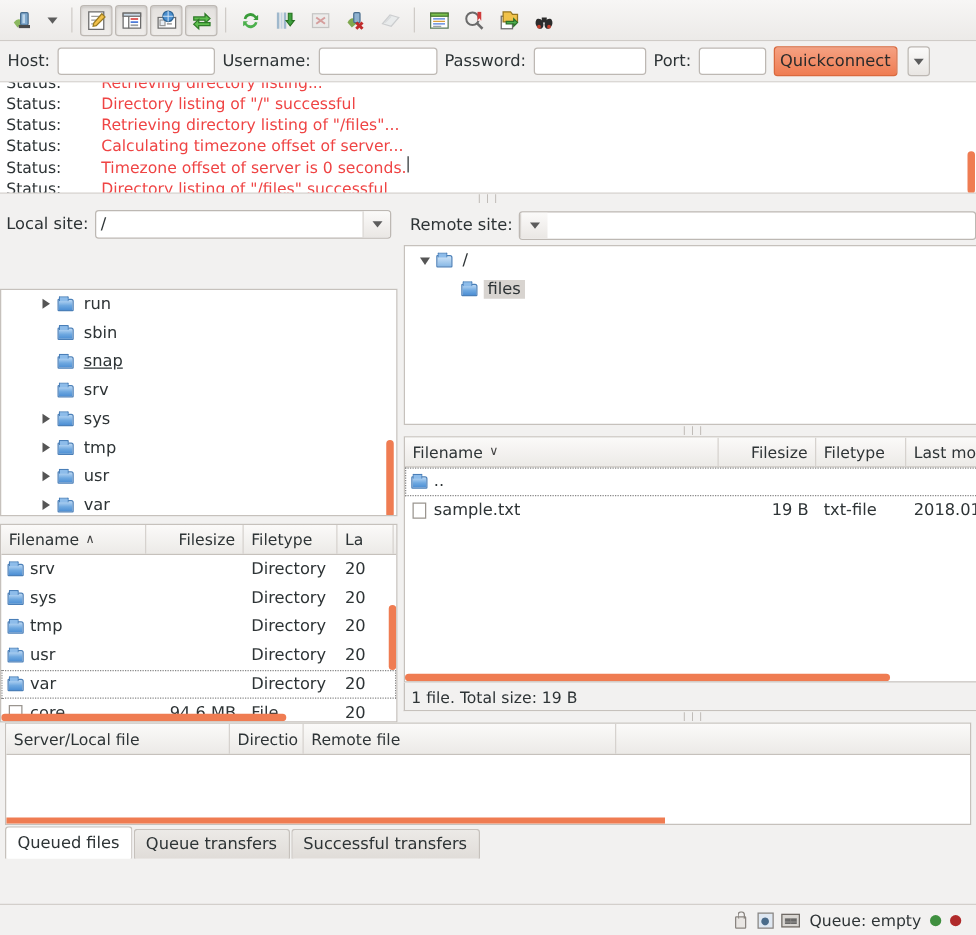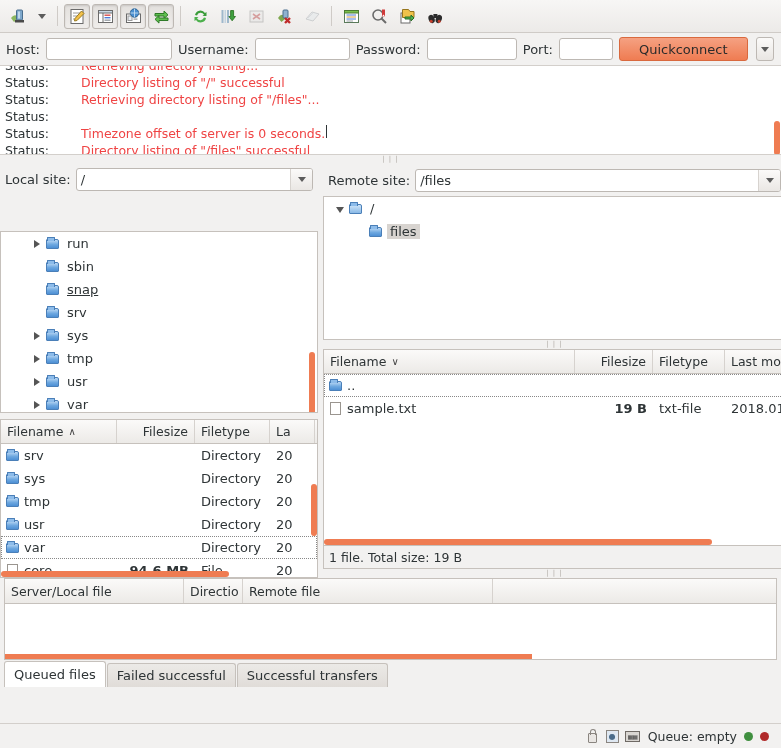--- a/index.html
+++ b/index.html
@@ -68,21 +68,21 @@
     font-family: inherit; font-size: 12.5px;
     padding: 0 4px;
     color: #2e3436;
   }
   #qc-host { width: 126px; }
   #qc-user { width: 95px; }
   #qc-pass { width: 90px; }
   #qc-port { width: 54px; }
   .qc-btn {
     height: 24px;
-    padding: 0 19px;
+    padding: 0 4px;
     background: linear-gradient(to bottom, #f5a182, #ef7c52);
     border: 1px solid #d9693e;
     border-radius: 3px;
     color: #2b2b2b;
     font-size: 13px;
     display: flex; align-items: center;
     white-space: nowrap;
   }
   .qc-drop {
     width: 18px; height: 24px;
@@ -241,21 +241,21 @@
     overflow: hidden;
   }
   .fl-th.r { justify-content: flex-end; }
   .sortc { margin-left: 5px; font-size: 10px; color: #444; }
   .fl-row {
     display: flex; height: 23px; align-items: center;
     font-size: 13px; white-space: nowrap;
   }
   .fl-row.focus { outline: 1px dotted #888; outline-offset: -1px; }
   .fl-td { padding: 0 6px; overflow: hidden; display: flex; align-items: center; }
-  .fl-td.r { justify-content: flex-end; font-weight: bold; }
+  .fl-td.r { justify-content: flex-end; }
   .fl-sb-h {
     position: absolute; left: 0; bottom: 0;
     height: 6px; background: #ef7c52; border-radius: 3px;
   }
   .fl-sb-v {
     position: absolute; right: 0; top: 70px;
     width: 6px; height: 48px; background: #ef7c52; border-radius: 3px;
   }
   .fl-status {
     height: 23px;
@@ -495,20 +495,21 @@
         <div class="log-line">
           <span class="log-k">Status:</span>
           <span class="log-v">Directory listing of "/" successful</span>
         </div>
         <div class="log-line">
           <span class="log-k">Status:</span>
           <span class="log-v">Retrieving directory listing of "/files"...</span>
         </div>
         <div class="log-line">
           <span class="log-k">Status:</span>
+          <span class="log-v">Calculating timezone offset of server...</span>
         </div>
         <div class="log-line">
           <span class="log-k">Status:</span>
           <span class="log-v">Timezone offset of server is 0 seconds.</span>
           <span class="log-caret"></span>
         </div>
         <div class="log-line">
           <span class="log-k">Status:</span>
           <span class="log-v">Directory listing of "/files" successful</span>
         </div>
@@ -720,21 +721,20 @@
         <div class="fl-sb-v" style="top:64px;height:52px;"></div>
       </div>
     </div>
 
     <div class="pane-split"></div>
 
     <div class="pane-remote">
       <div class="site-row">
         <span class="site-label">Remote site:</span>
         <div class="site-combo">
-          <span class="site-val">/files</span>
           <span class="site-arrow">
             <span class="caret-dn"></span>
           </span>
         </div>
       </div>
 
       <div class="tree tree-remote">
         <div id="remote-tree">
             <div class="tree-row" style="padding-left: 8px;">
               <span class="tw"><span class="tri-d"></span></span>
@@ -831,21 +831,21 @@
             <span>Remote file</span>
           </div>
         </div>
       <div id="queue-rows"></div>
       <div class="q-sb-h" style="width:527px;"></div>
     </div>
   </div>
 
   <div class="tabs" id="queue-tabs">
       <div class="tab active">Queued files</div>
-      <div class="tab">Failed successful</div>
+      <div class="tab">Queue transfers</div>
       <div class="tab">Successful transfers</div>
     </div>
 
   <div class="statusbar">
     <span class="sb-spacer"></span>
     <span class="sb-ico">
         <span class="lock"></span>
       </span>
     <span class="sb-ico">
         <span class="badge-ico">●</span>

